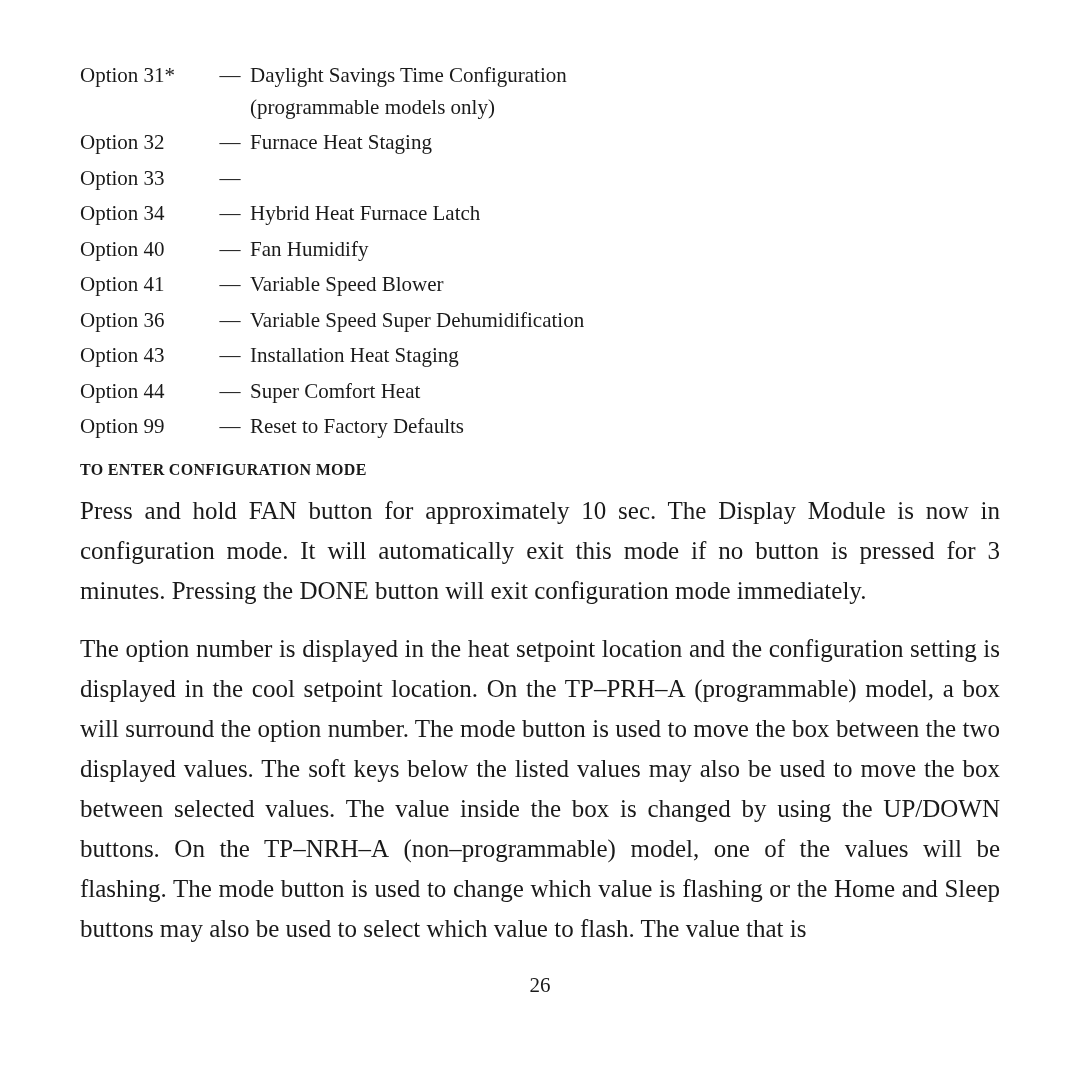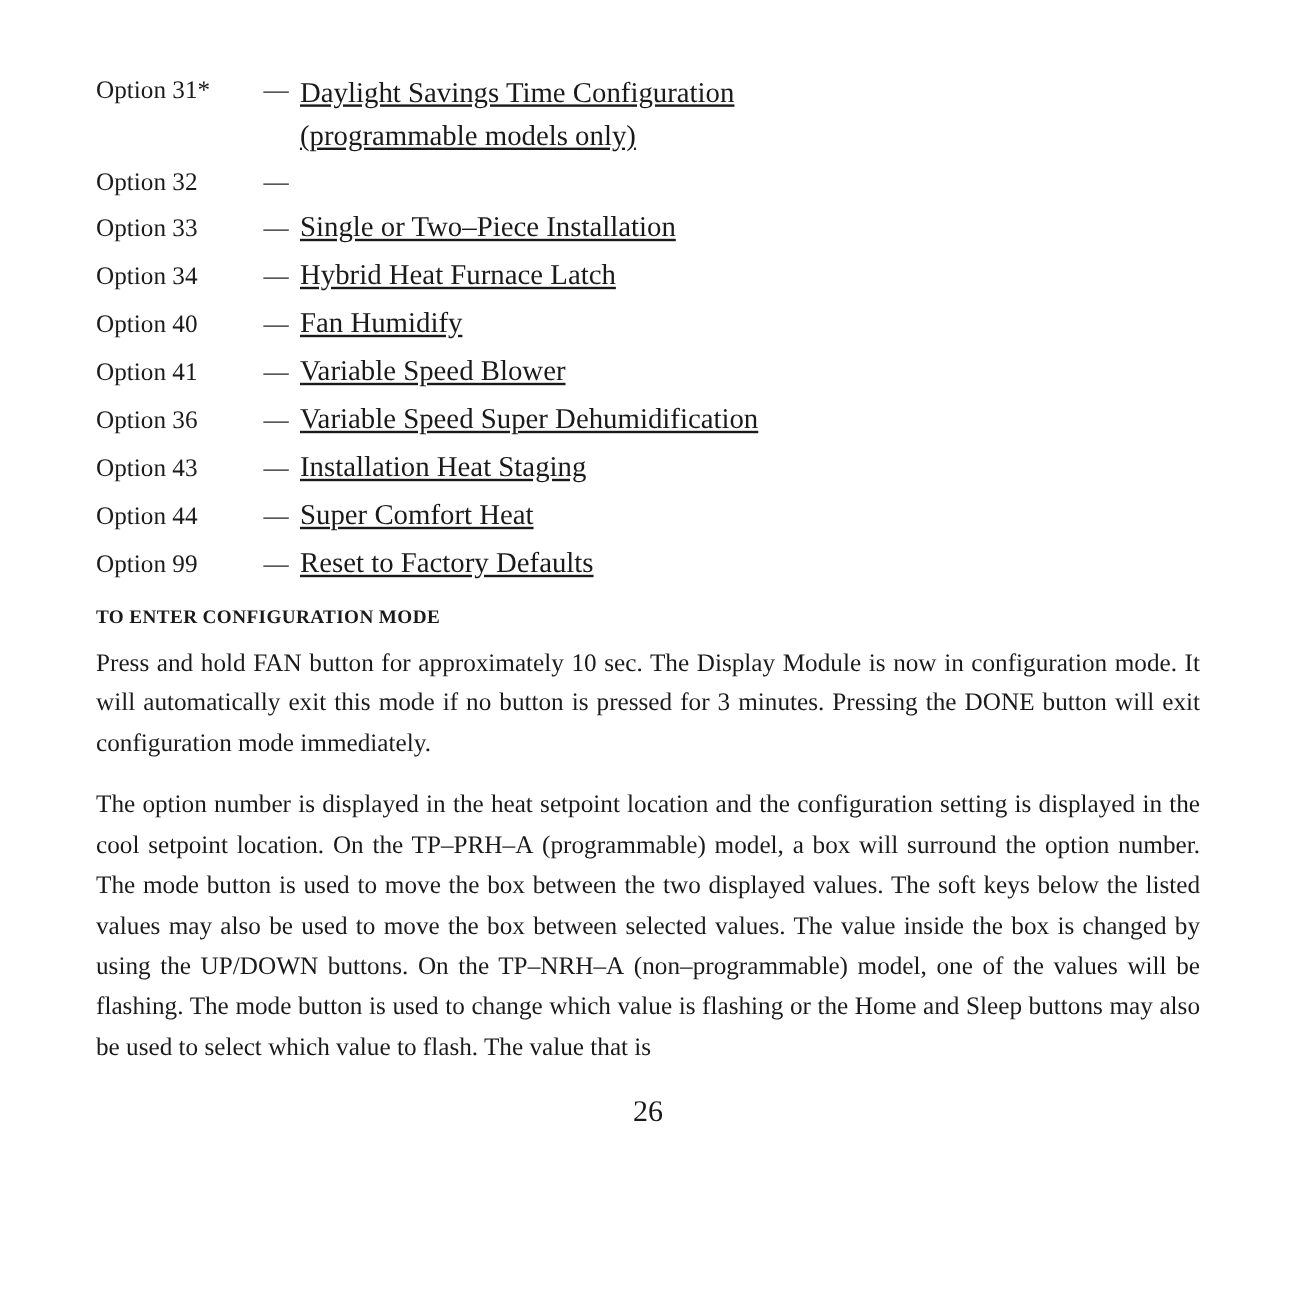--- a/index.html
+++ b/index.html
@@ -46,71 +46,70 @@
     }
 
     .option-dash {
       min-width: 40px;
       font-size: 21px;
       text-align: center;
       flex-shrink: 0;
     }
 
     .option-description {
-      font-size: 24px;
+      font-size: 21px;
       line-height: 1.5;
-      text-decoration: underline;
     }
 
     .option-description .sub-line {
       display: block;
       padding-left: 0;
     }
 
     .section-heading {
       font-size: 16px;
       font-weight: bold;
       margin-bottom: 12px;
       margin-top: 10px;
       letter-spacing: 0.02em;
     }
 
     .body-paragraph {
-      font-size: 21px;
+      font-size: 25px;
       line-height: 1.6;
       text-align: justify;
       margin-bottom: 18px;
     }
 
     .page-number {
       text-align: center;
-      font-size: 25px;
+      font-size: 21px;
       margin-top: 24px;
     }
   </style>
 </head>
 <body>
 
 <div class="page">
 
   <div class="options-table">
 
   <div class="option-row multi-line">
         <div class="option-number">Option 31*</div>
         <div class="option-dash">—</div>
         <div class="option-description"><span>Daylight Savings Time Configuration</span><span class="sub-line">(programmable models only)</span></div>
       </div>
       <div class="option-row">
         <div class="option-number">Option 32</div>
         <div class="option-dash">—</div>
+        <div class="option-description">Furnace Heat Staging</div>
       </div>
       <div class="option-row">
         <div class="option-number">Option 33</div>
         <div class="option-dash">—</div>
-        <div class="option-description">Single or Two–Piece Installation</div>
       </div>
       <div class="option-row">
         <div class="option-number">Option 34</div>
         <div class="option-dash">—</div>
         <div class="option-description">Hybrid Heat Furnace Latch</div>
       </div>
       <div class="option-row">
         <div class="option-number">Option 40</div>
         <div class="option-dash">—</div>
         <div class="option-description">Fan Humidify</div>

